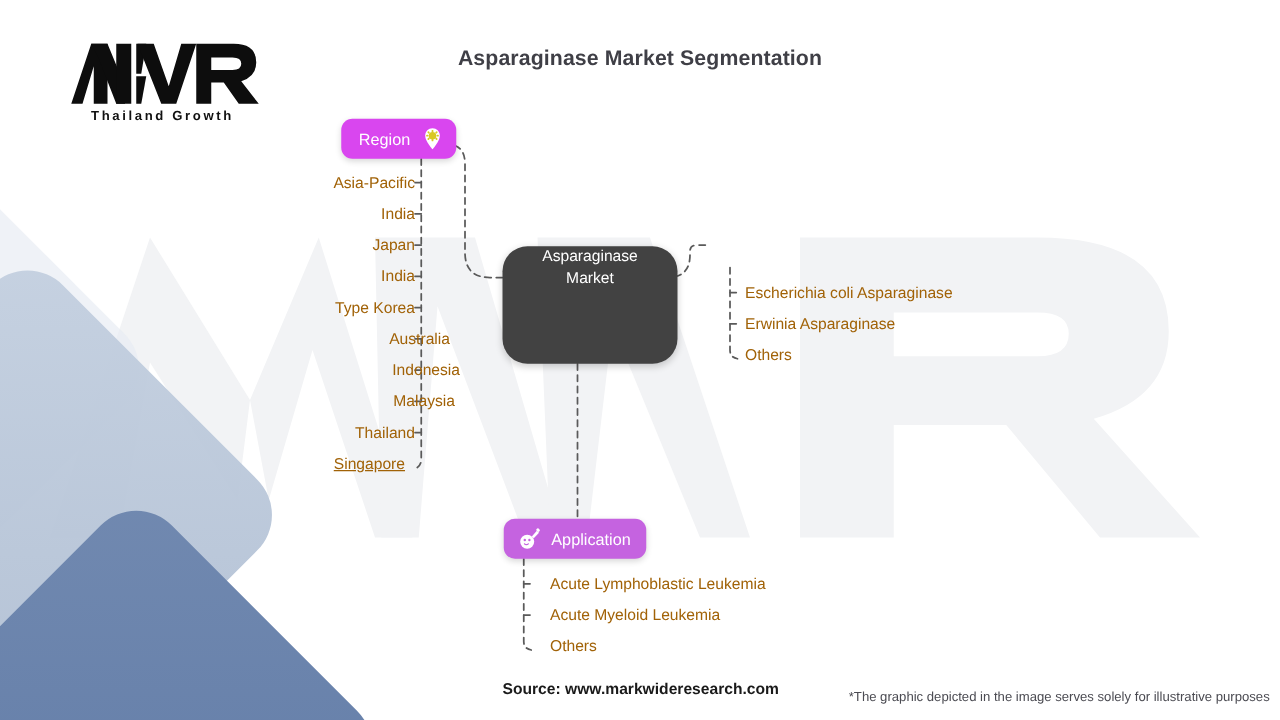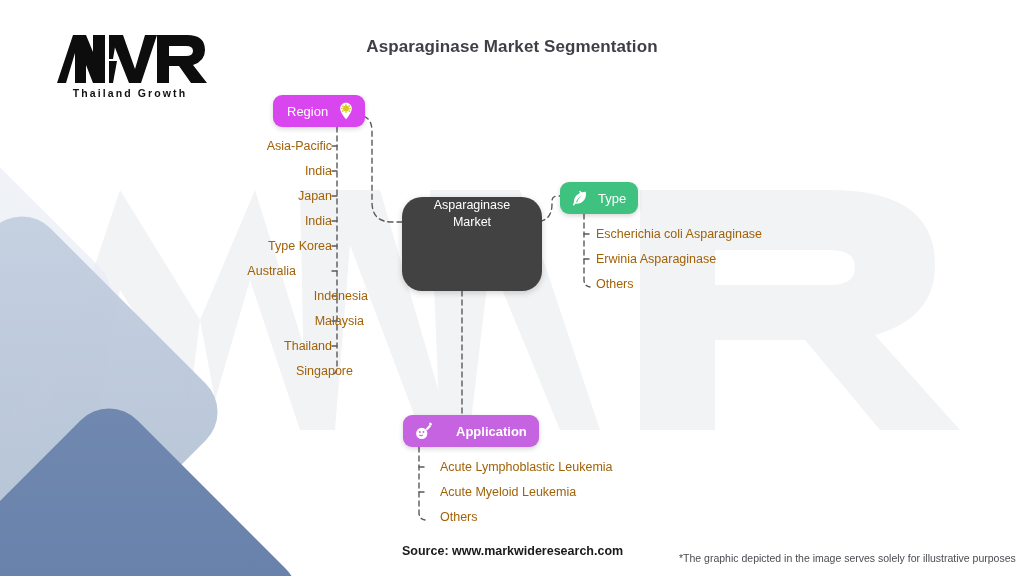--- a/index.html
+++ b/index.html
@@ -177,21 +177,21 @@
     top: 182px;
     background: #3fc180;
   }
   #badge-type .badge-label { margin-left: 7px; }
 
   #badge-application {
     left: 403px;
     top: 415px;
     background: #c563e0;
   }
-  #badge-application .badge-label { margin-left: 22px; font-weight: bold; }
+  #badge-application .badge-label { margin-left: 7px; }
 
   
   .item {
     position: absolute;
     font-size: 12.5px;
     color: #a16207;
     white-space: nowrap;
     line-height: 14px;
   }
   .item-right { text-align: right; }
@@ -303,38 +303,27 @@
     </span>
     <span class="badge-label">Region</span>
   </div>
 
   <div id="region-list">
     <div class="item item-right" style="top:139px; right:692px;">Asia-Pacific</div>
     <div class="item item-right" style="top:164px; right:692px;">India</div>
     <div class="item item-right" style="top:189px; right:692px;">Japan</div>
     <div class="item item-right" style="top:214px; right:692px;">India</div>
     <div class="item item-right" style="top:239px; right:692px;">Type Korea</div>
-    <div class="item item-right" style="top:264px; right:728px;">Australia</div>
+    <div class="item item-right" style="top:264px; right:664px;">Australia</div>
     <div class="item item-right" style="top:289px; right:656px;">Indonesia</div>
     <div class="item item-right" style="top:314px; right:660px;">Malaysia</div>
     <div class="item item-right" style="top:339px; right:692px;">Thailand</div>
-    <div class="item item-right" style="top:364px; right:671px;">Singapore</div>
-  </div>
-
-  <div class="badge" id="badge-type">
-    <span class="badge-icon">
-      <svg width="20" height="20" viewBox="0 0 24 24">
-        <path fill="#ffffff" d="M5 19c-1-5 1-9 4.5-11.5C12 5.7 15 5 19 4.6c.6 3.8-.1 7.2-2 9.8-2 2.7-5.1 4.2-9 4.6z"></path>
-        <path fill="#3fc180" d="M7.2 17.2c1.2-3.6 3.6-6.3 7-8.2-2.9 2.3-4.8 5-5.7 8.3z"></path>
-        <path fill="#ffffff" d="M3.4 20.6c.6-2.4 1.6-4.4 3-6l1.3 1.1c-1.2 1.4-2 3.1-2.5 5.2z"></path>
-        <path fill="#ffffff" d="M11.8 3.4c1.3.7 2.3 1.6 3 2.8l-1.6.9c-.6-1-1.4-1.7-2.4-2.3z"></path>
-      </svg>
-    </span>
-    <span class="badge-label">Type</span>
-  </div>
+    <div class="item item-right" style="top:364px; right:700px;text-decoration:underline;">Singapore</div>
+  </div>
+
 
   <div class="list-left">
     <div class="item" style="top:227px; left:596px;">Escherichia coli Asparaginase</div>
     <div class="item" style="top:252px; left:596px;">Erwinia Asparaginase</div>
     <div class="item" style="top:277px; left:596px;">Others</div>
   </div>
 
   <div class="badge" id="badge-application">
     <span class="badge-icon">
       <svg width="21" height="21" viewBox="0 0 24 24">

